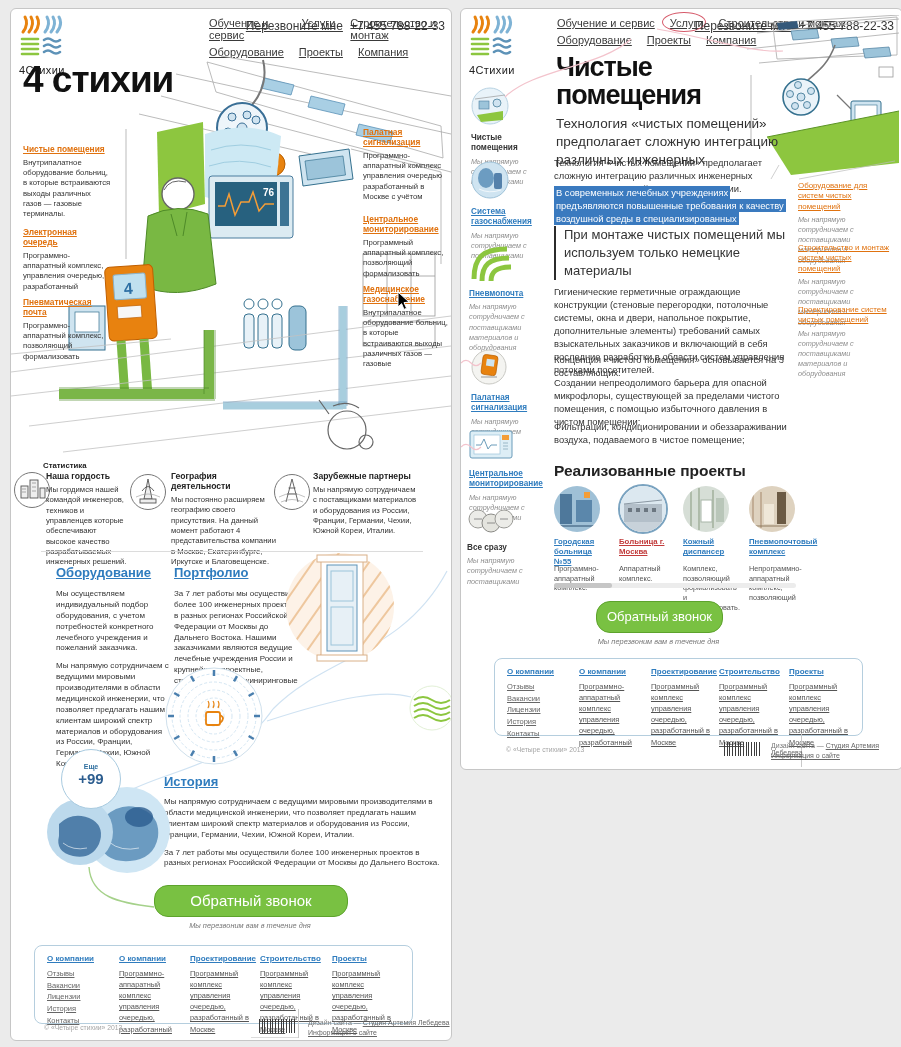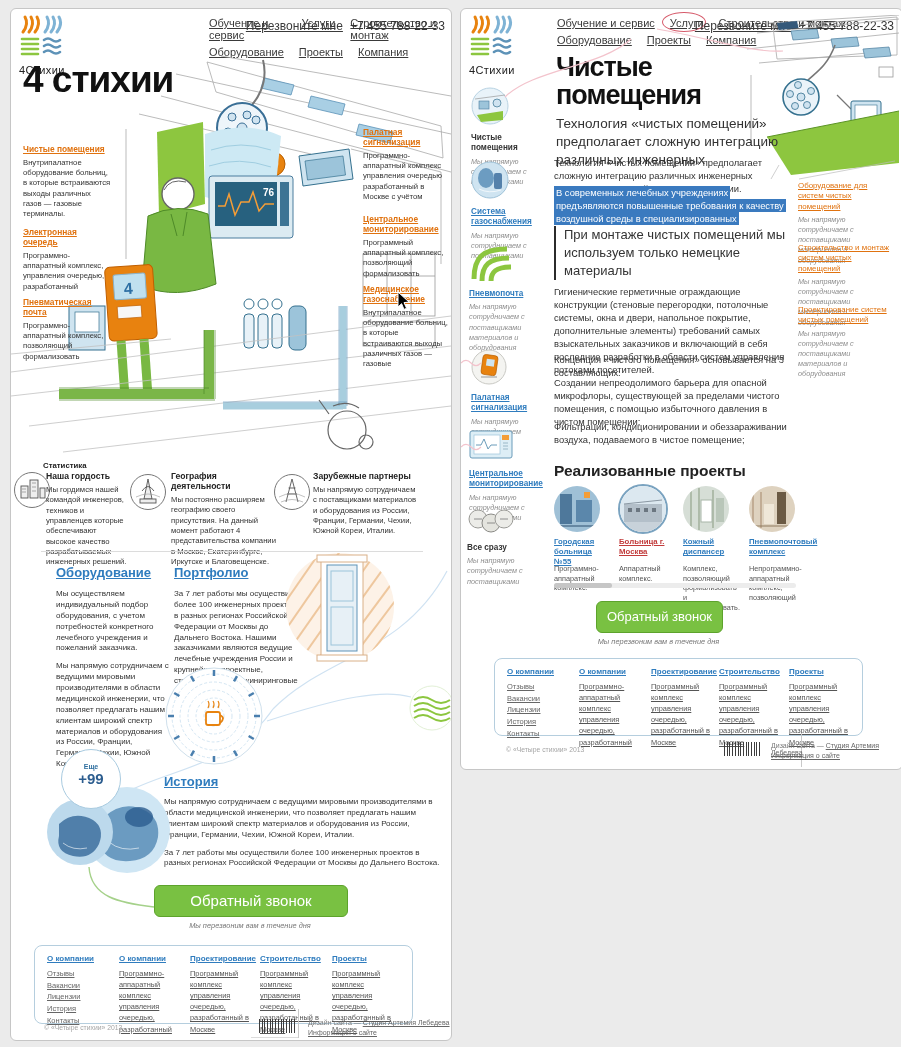--- a/index.html
+++ b/index.html
@@ -14,21 +14,21 @@
   .nav-row{display:flex;gap:15px;font-size:11px;margin-bottom:5px}
   .phone-row{display:flex;gap:7px;font-size:12px;color:#333}
   .logo-name{font-size:11px;color:#222;letter-spacing:.4px;margin-top:2px}
   .big-title{font-weight:bold;color:#111;letter-spacing:-1px}
   .co-t{font-size:8.4px;font-weight:bold;line-height:1.2;color:#e0720f;text-decoration:underline}
   .co-x{font-size:7.7px;color:#333;line-height:1.32;margin-top:4px}
   .st-t{font-size:8.6px;font-weight:bold;color:#222}
   .st-x{font-size:7.7px;color:#333;line-height:1.34;margin-top:4px}
   .h-blue{font-size:13px;font-weight:bold;color:#2f7cbe;text-decoration:underline}
   .sec-x{font-size:8px;color:#333;line-height:1.36}
-  .btn{background:#79c142;border:1px solid #5da32c;border-radius:6px;color:#fff;text-align:center;font-size:15px;cursor:pointer}
+  .btn{background:#79c142;border:1px solid #5da32c;border-radius:14px;color:#fff;text-align:center;font-size:15px;cursor:pointer}
   .btn-cap{font-size:7.4px;font-style:italic;color:#777;text-align:center}
   .fbox{border:1px solid #b5cede;border-radius:8px;background:#fff}
   .f-t{font-size:8px;font-weight:bold;margin-bottom:5px}
   .f-l{font-size:7.5px;line-height:1.55;color:#555}
   .f-x{font-size:7.4px;line-height:1.5;color:#555;text-decoration:underline}
   .copyr{font-size:6.8px;color:#a5a5a5}
   .cred{font-size:7px;color:#777}
   .barcode{background:repeating-linear-gradient(90deg,#3c3c3c 0 1px,transparent 1px 2.7px)}
   .vline{background:#c9c9c9;width:1px}
   .hline{background:#dcdcdc;height:1px}

